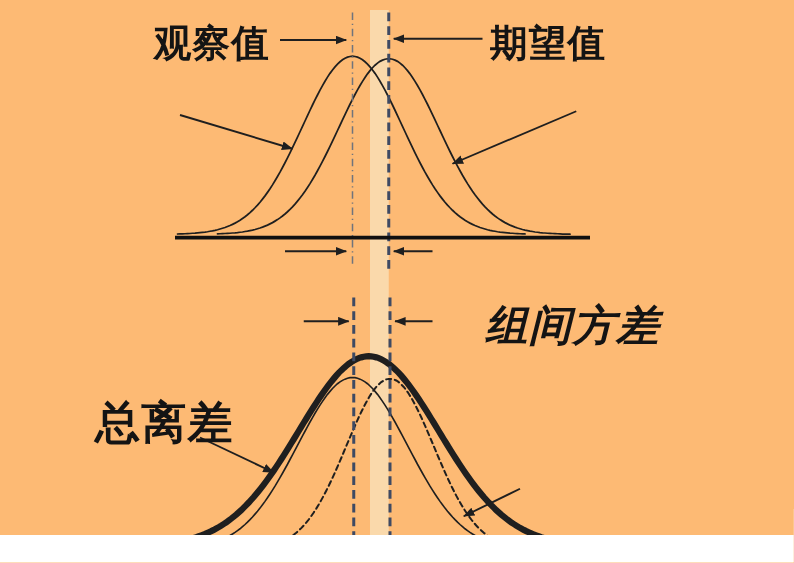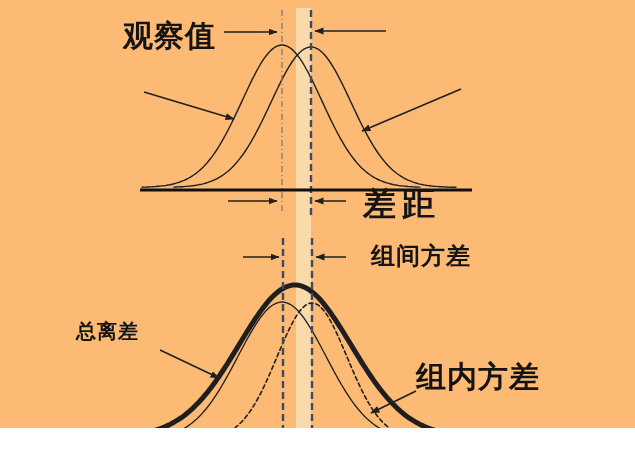--- a/index.html
+++ b/index.html
@@ -36,22 +36,22 @@
     color: #141414;
     white-space: nowrap;
     line-height: 1;
     letter-spacing: 1px;
   }
   .lbl-observed  { left: 123px; top: 21px;  font-size: 30px; }
   .lbl-expected  { left: 392px; top: 21px;  font-size: 30px; }
   .lbl-level1    { left: 40px;  top: 77px;  font-size: 40px; }
   .lbl-level2    { left: 466px; top: 73px;  font-size: 40px; }
   .lbl-gap       { left: 363px; top: 187px; font-size: 33px; letter-spacing: 6px; }
-  .lbl-between   { left: 371px; top: 244px; font-size: 24px; }
-  .lbl-total     { left: 76px;  top: 321px; font-size: 20px; }
+  .lbl-between   { left: 388px; top: 244px; font-size: 34px; font-style: italic; }
+  .lbl-total     { left: 76px;  top: 321px; font-size: 36px; }
   .lbl-within    { left: 416px; top: 362px; font-size: 30px; }
 </style>
 </head>
 <body>
 
 <div class="stage">
   <div class="band"></div>
 
   <svg class="canvas" width="635" height="450" viewBox="0 0 635 450">
     <defs>
@@ -80,17 +80,16 @@
         <line x1="312" y1="238" x2="312" y2="443" stroke="#3e4a63" stroke-width="2.4" stroke-dasharray="7,4"></line>
         <line x1="120" y1="443" x2="563" y2="443" stroke="#101010" stroke-width="3"></line>
         <line x1="243" y1="257" x2="279" y2="257" stroke="#1f1f1f" stroke-width="1.5" marker-end="url(#ah)"></line>
         <line x1="346" y1="257" x2="316" y2="257" stroke="#1f1f1f" stroke-width="1.5" marker-end="url(#ah)"></line>
         <line x1="160" y1="350" x2="219" y2="378" stroke="#1f1f1f" stroke-width="1.5" marker-end="url(#ah)"></line>
         <line x1="416" y1="391" x2="371" y2="413" stroke="#1f1f1f" stroke-width="1.5" marker-end="url(#ah)"></line>
       </g>
     </svg>
 
   <div class="lbl lbl-observed">观察值</div>
-  <div class="lbl lbl-gap">差距</div>
+  <div class="lbl lbl-expected">期望值</div>
   <div class="lbl lbl-between">组间方差</div>
   <div class="lbl lbl-total">总离差</div>
-  <div class="lbl lbl-within">组内方差</div>
 </div>
 
 </body></html>

